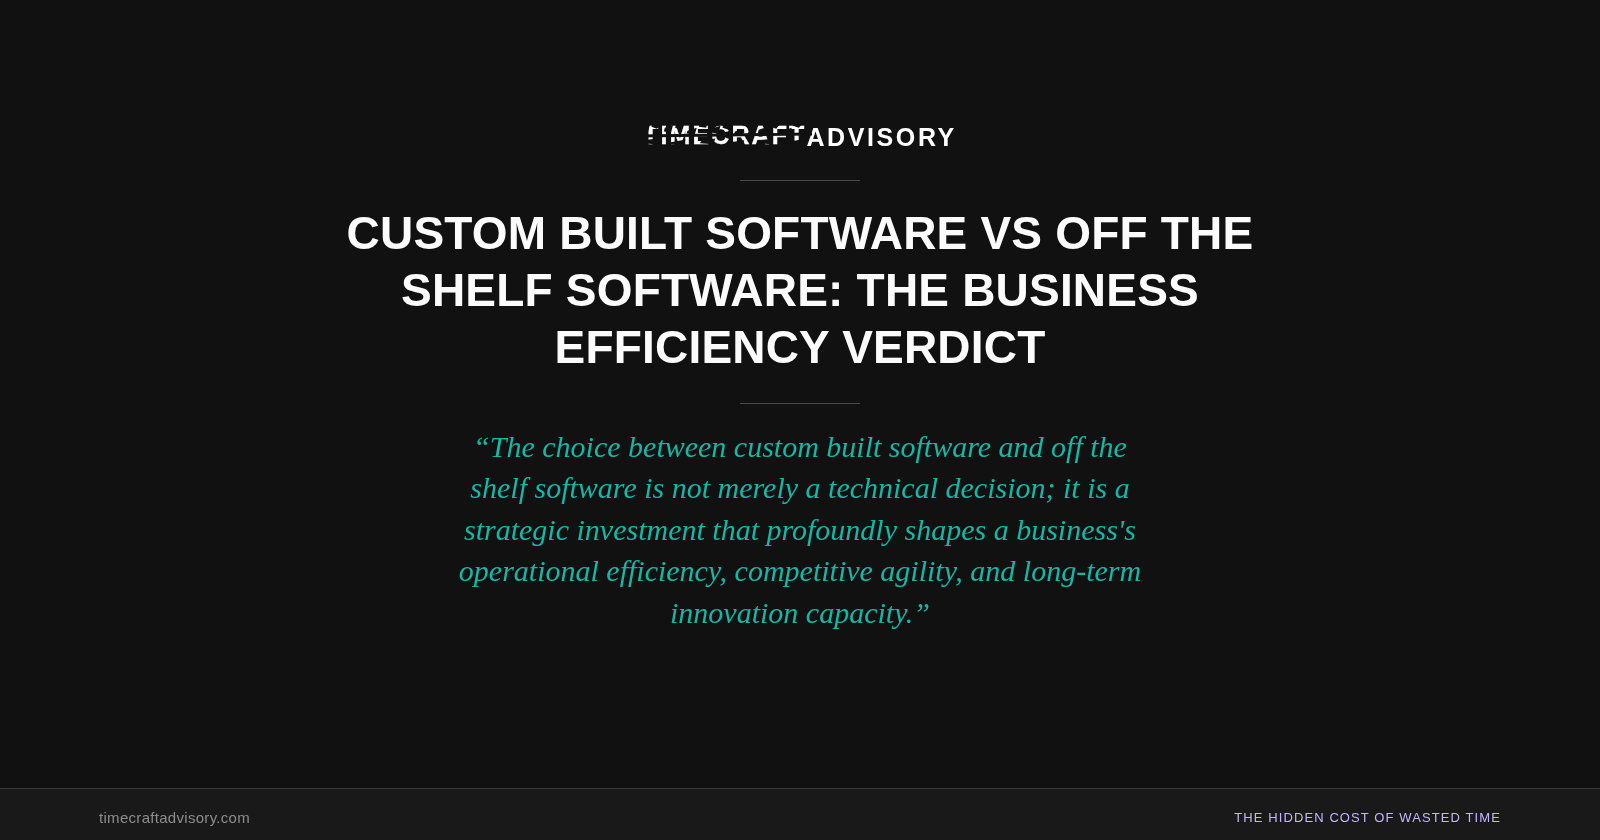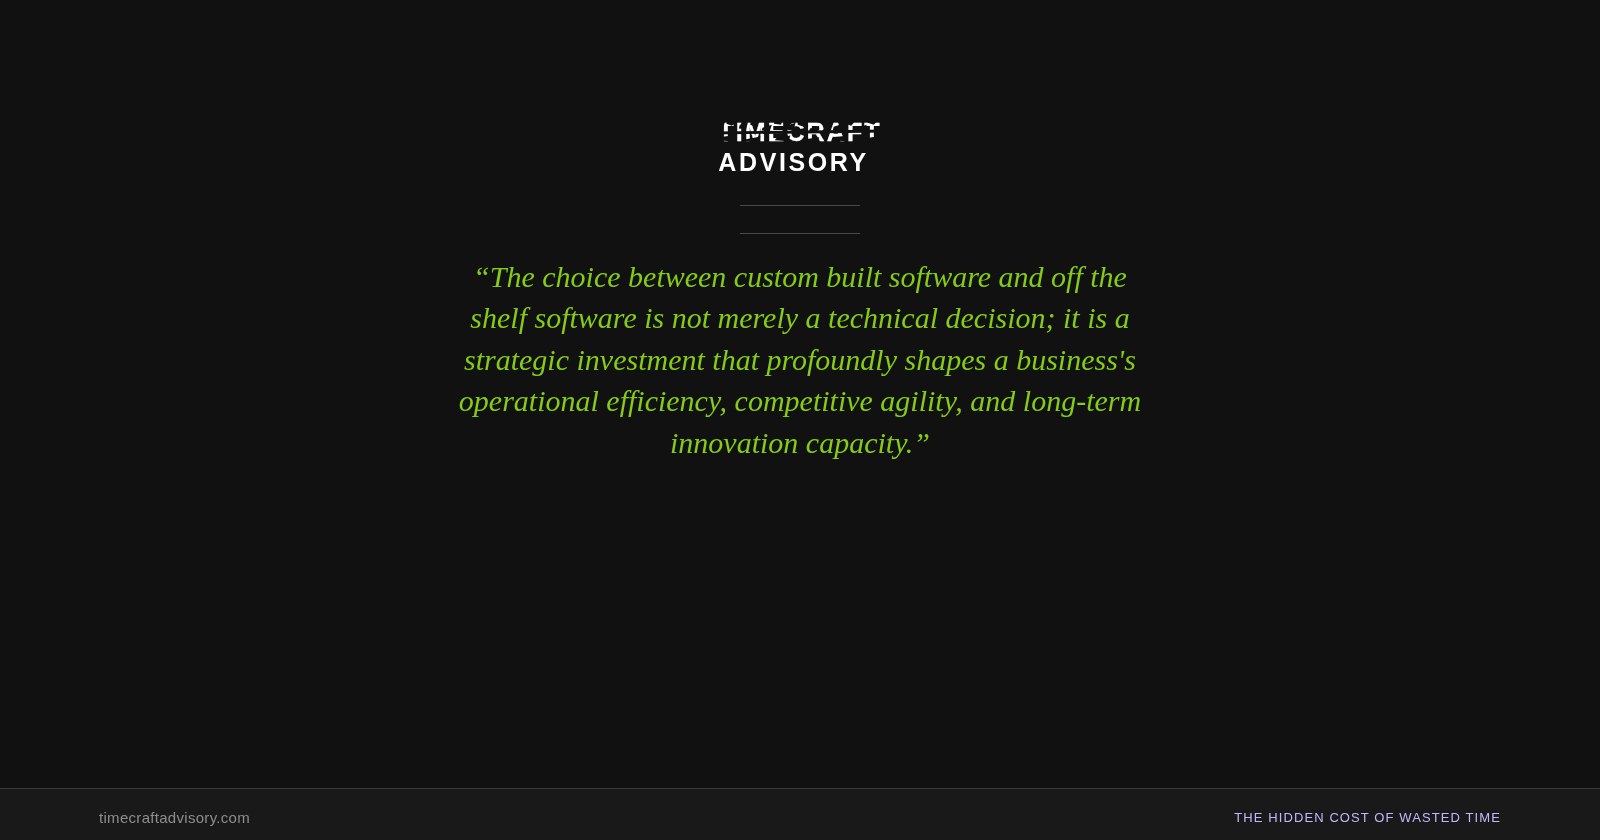--- a/index.html
+++ b/index.html
@@ -34,21 +34,22 @@
     height:788px;
     display:flex;
     flex-direction:column;
     align-items:center;
   }
 
   
   .logo-block {
     margin-top:120px;
     display:flex;
-    flex-direction:column;
+    flex-direction:row;
+    align-items:center;
     line-height:1;
   }
 
   .logo-line1 {
     position:relative;
     font-size:25px;
     font-weight:700;
     letter-spacing:2.1px;
     color:#ffffff;
     text-transform:uppercase;
@@ -99,21 +100,21 @@
 
   
   .quote {
     margin-top:22px;
     width:700px;
     text-align:center;
     font-family:"Liberation Serif", serif;
     font-style:italic;
     font-size:30px;
     line-height:1.38;
-    color:#84cc16;
+    color:#14b8a6;
   }
 
   
   .footer {
     position:absolute;
     left:0;
     bottom:0;
     width:1600px;
     height:52px;
     background:#19191a;
@@ -171,20 +172,21 @@
             <polygon points="118,22 132,20 130,26 117,25"></polygon>
             <polygon points="145,24 159,21 157,27 144,26"></polygon>
           </g>
         </svg>
       </div>
       <div class="logo-line2">ADVISORY</div>
     </div>
 
     <div class="rule rule-top"></div>
 
+    <h1 class="title">CUSTOM BUILT SOFTWARE VS OFF THE SHELF SOFTWARE: THE BUSINESS EFFICIENCY VERDICT</h1>
 
     <div class="rule rule-bottom"></div>
 
     <blockquote class="quote">“The choice between custom built software and off the shelf software is not merely a technical decision; it is a strategic investment that profoundly shapes a business's operational efficiency, competitive agility, and long-term innovation capacity.”</blockquote>
 
   </div>
 
   <div class="footer">
     <span class="footer-left">timecraftadvisory.com</span>
     <span class="footer-right">THE HIDDEN COST OF WASTED TIME</span>

